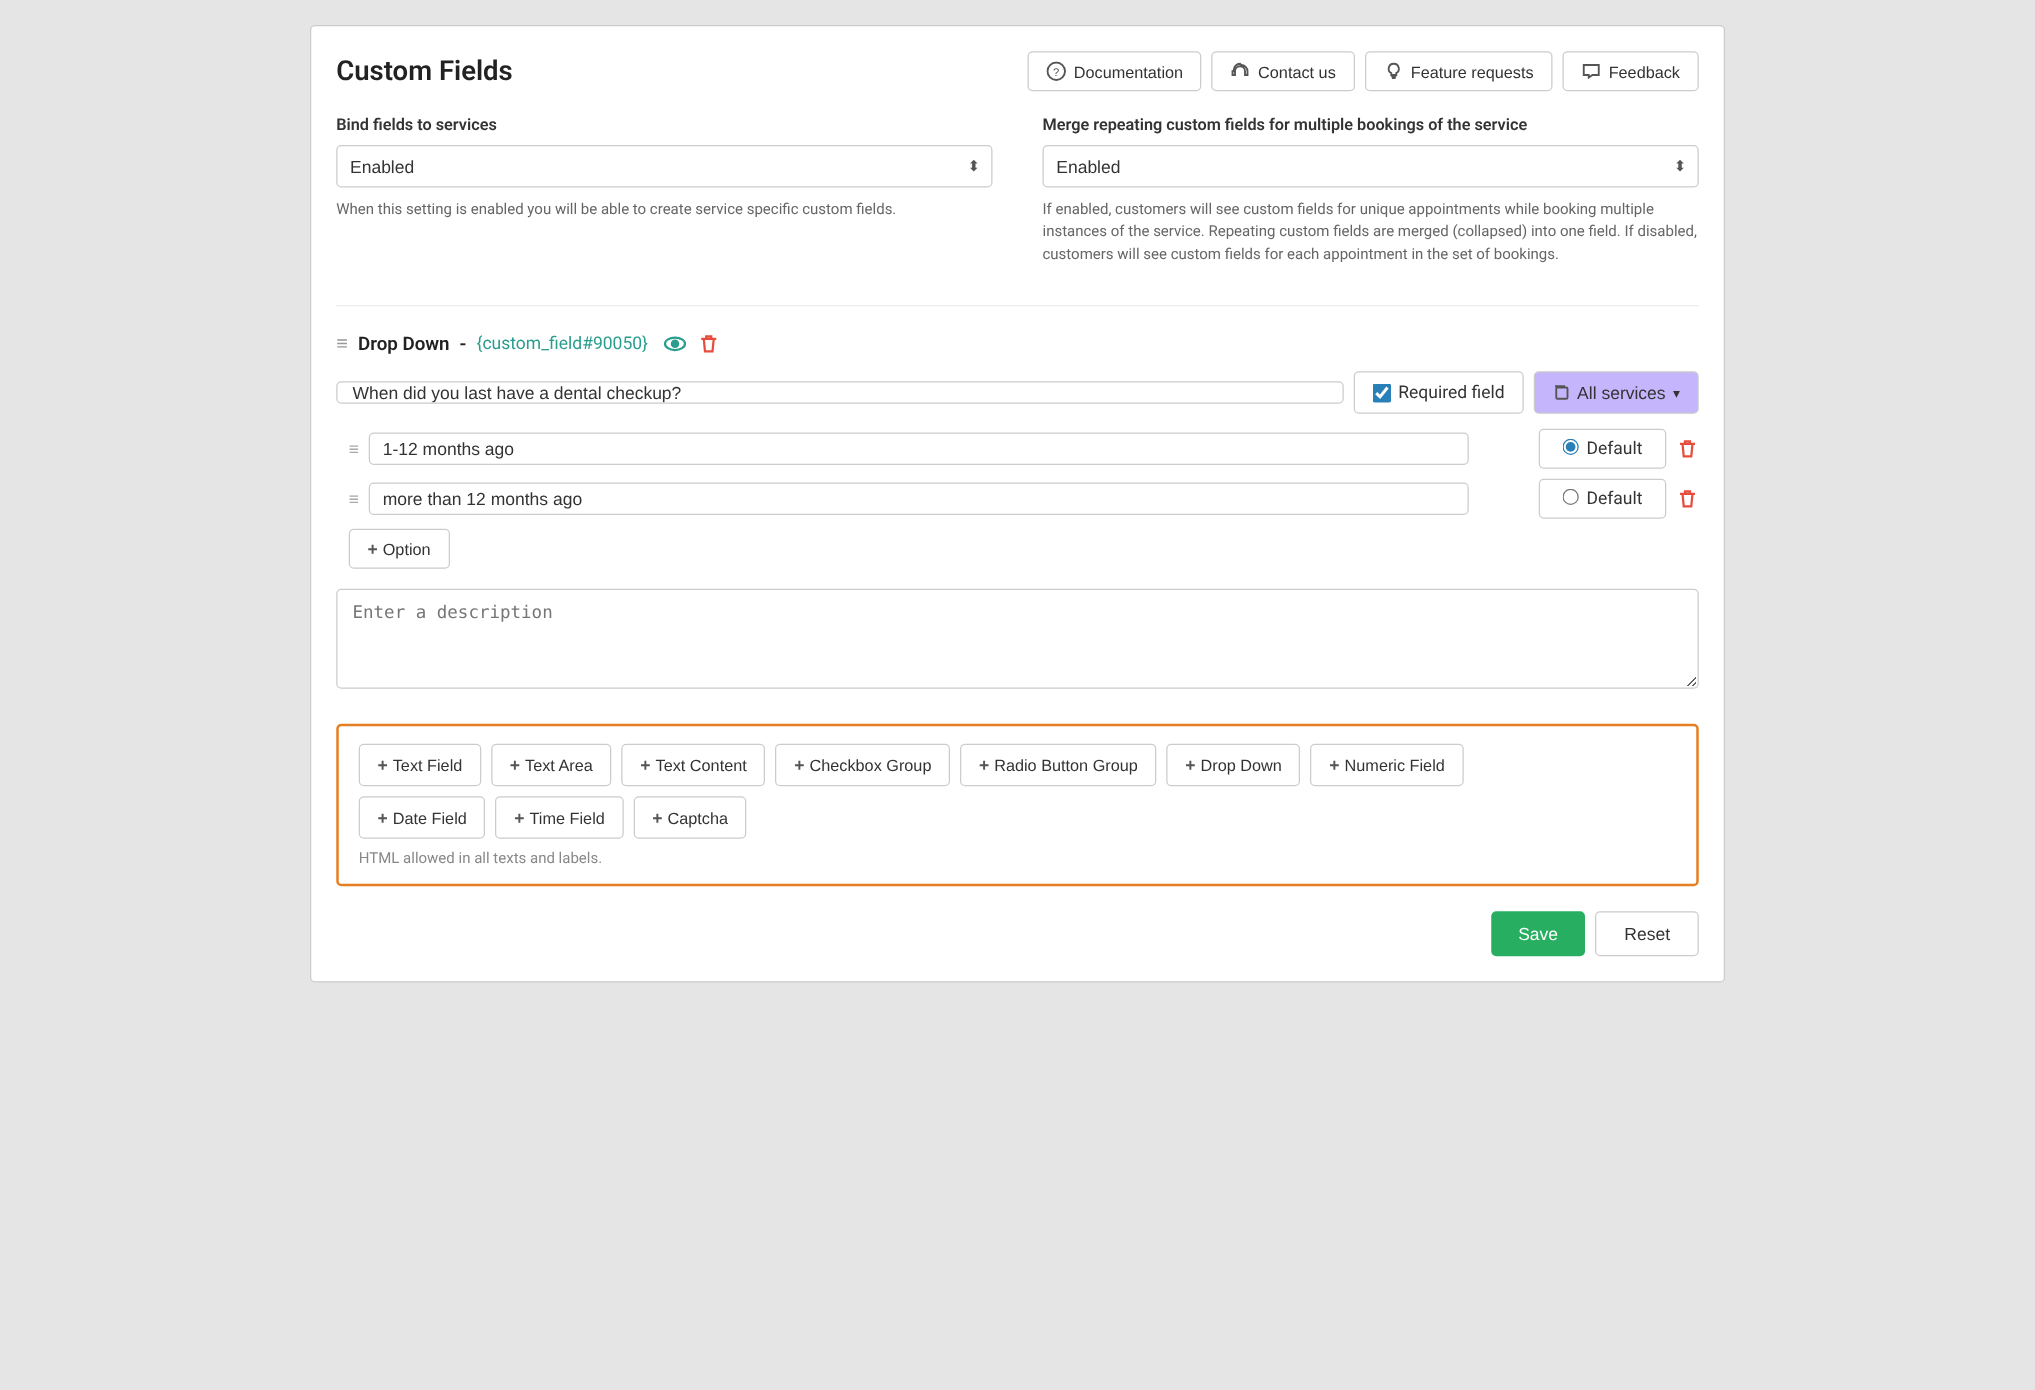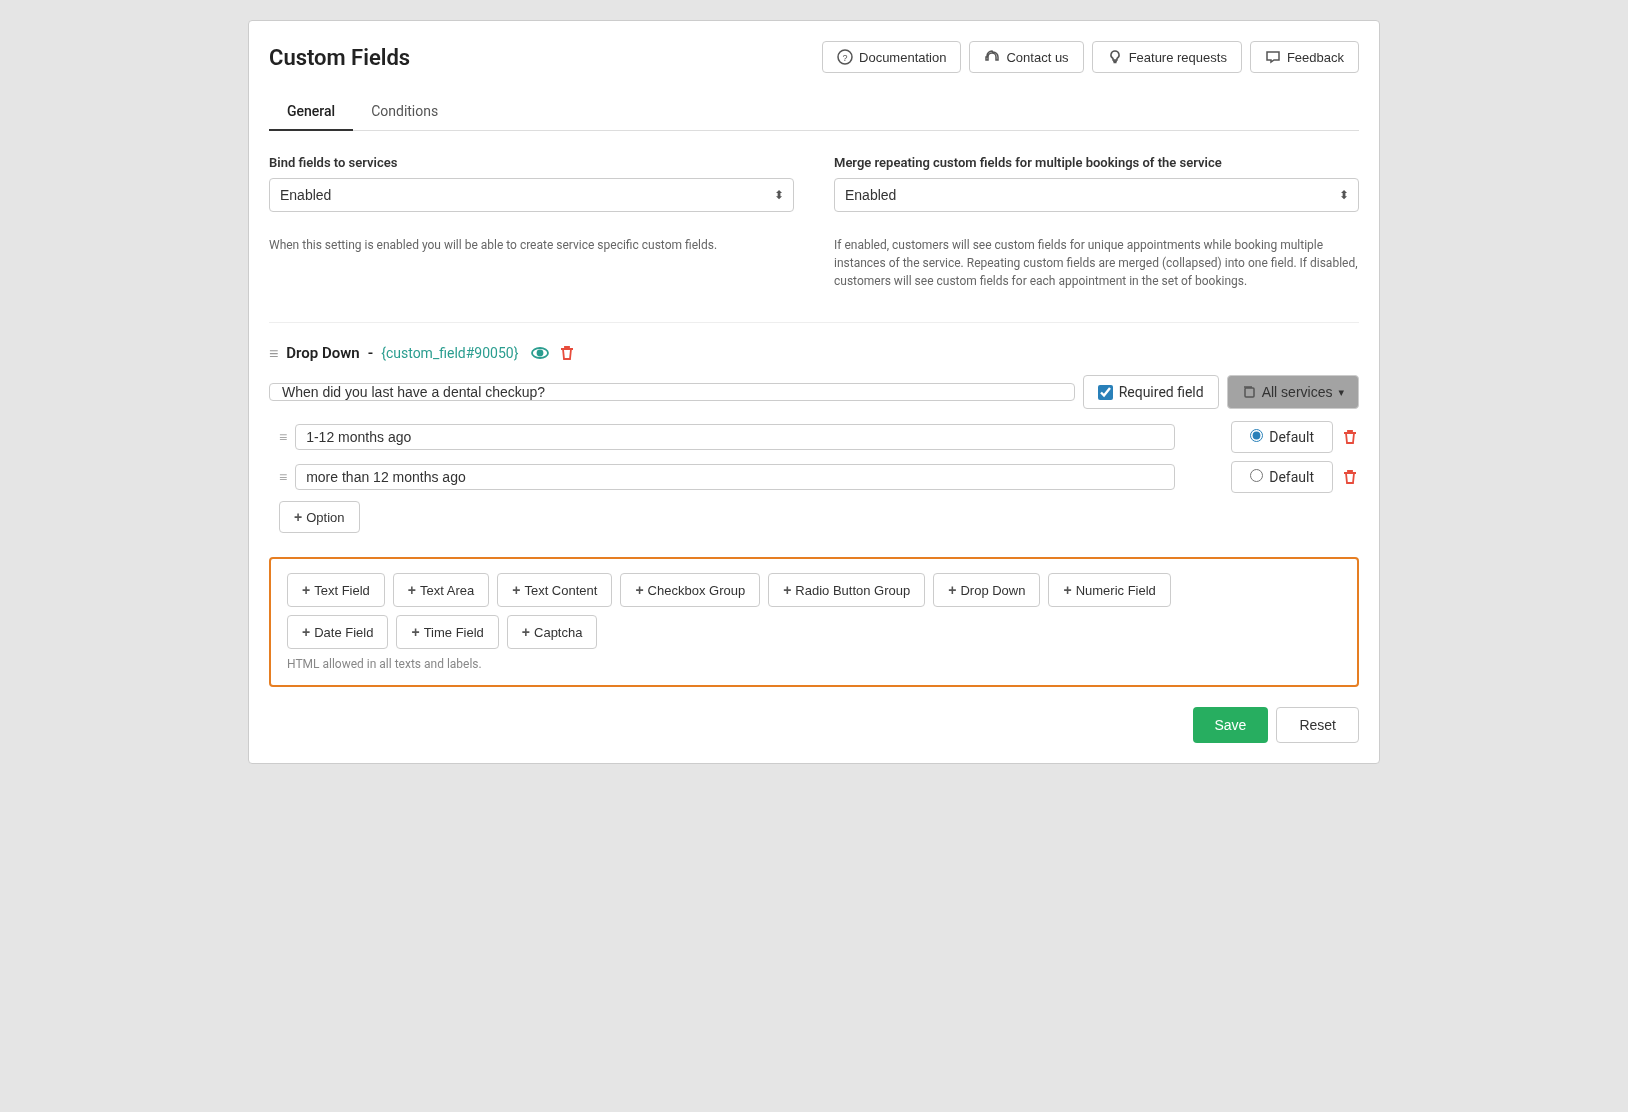--- a/index.html
+++ b/index.html
@@ -76,21 +76,21 @@
       flex: 1;
     }
     .settings-label {
       font-size: 13px;
       font-weight: 600;
       color: #333;
       margin-bottom: 8px;
     }
     .select-wrapper {
       position: relative;
-      margin-bottom: 24px;
+      margin-bottom: 8px;
     }
     .select-wrapper select {
       width: 100%;
       padding: 8px 32px 8px 10px;
       border: 1px solid #ccc;
       border-radius: 4px;
       font-size: 14px;
       appearance: none;
       background: #fff;
       color: #333;
@@ -166,21 +166,21 @@
     }
     .all-services-btn {
       display: flex;
       align-items: center;
       gap: 6px;
       padding: 8px 14px;
       border: 1px solid #ccc;
       border-radius: 4px;
       font-size: 14px;
       color: #333;
-      background: #a3a3a3;
+      background: #c4b5fd;
       cursor: pointer;
       white-space: nowrap;
     }
     
     .option-row {
       display: flex;
       align-items: center;
       gap: 8px;
       margin-bottom: 8px;
       padding-left: 10px;
@@ -327,24 +327,20 @@
       </button>
       <button class="header-btn">
         <svg width="16" height="16" viewBox="0 0 16 16" fill="none" stroke="#555" stroke-width="1.5">
             <path d="M2 3h12v8H9l-3 2v-2H2z"></path>
           </svg>
         <span>Feedback</span>
       </button>
     </div>
   </div>
 
-  <div class="tabs">
-    <div class="tab active">General</div>
-    <div class="tab">Conditions</div>
-  </div>
 
   <div class="settings-row">
     <div class="settings-col">
       <div class="settings-label">Bind fields to services</div>
       <div class="select-wrapper">
         <select>
           <option>Enabled</option>
           <option>Disabled</option>
         </select>
         <span class="select-arrow">⬍</span>
@@ -423,20 +419,21 @@
         </svg>
     </div>
 
     
     <button class="add-option-btn">
       <span class="plus-icon">+</span>
       <span>Option</span>
     </button>
 
     
+    <textarea class="description-textarea" placeholder="Enter a description" style=""></textarea>
   </div>
 
   <div class="add-fields-section">
     <div class="add-fields-row">
       <button class="add-field-btn">
         <span class="plus-icon">+</span>
         <span>Text Field</span>
       </button>
       <button class="add-field-btn">
         <span class="plus-icon">+</span>

